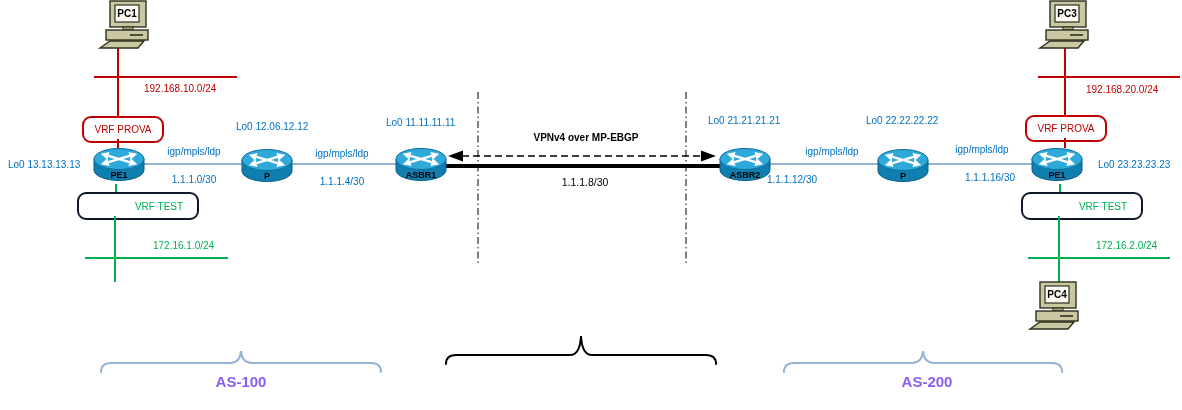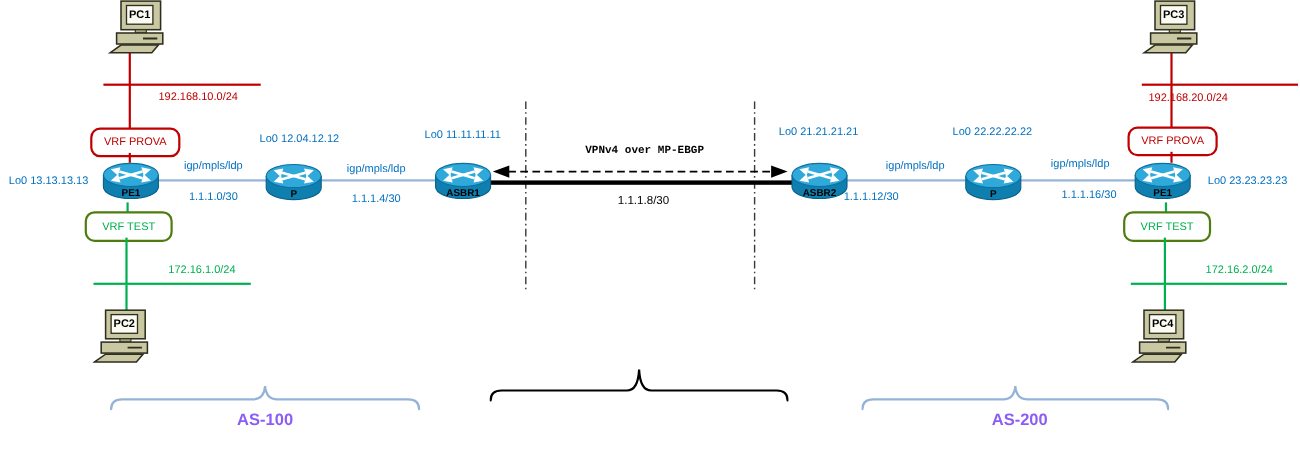--- a/index.html
+++ b/index.html
@@ -7,36 +7,36 @@
     position:relative;width:1182px;height:410px;background:#ffffff;
     font-family:"Liberation Sans",sans-serif;overflow:hidden;
   }
   .abs{position:absolute;}
   
   .blue-lbl{color:#0070C0;font-size:10px;white-space:nowrap;}
   .red-lbl{color:#C00000;font-size:10px;white-space:nowrap;}
   .green-lbl{color:#00B050;font-size:10px;white-space:nowrap;}
   .black-lbl{color:#000;font-size:10px;white-space:nowrap;}
   .ctr{text-align:center;}
-  .bold{font-weight:bold;font-family:Liberation Mono, monospace;}
+  .bold{font-weight:bold;}
   .section-lbl{font-size:15px;font-weight:bold;color:#8b5cf6;text-align:center;white-space:nowrap;}
   
   .vline{width:2px;}
   .red-bg{background:#C00000;}
   .green-bg{background:#00B050;}
   .hbar{height:2px;}
   .core-link{height:2px;background:#95B3D7;}
   .thick-link{height:4px;background:#000;}
   
   .vrf{
     background:#fff;border-radius:9px;display:flex;align-items:center;justify-content:center;
     font-size:10px;white-space:nowrap;
   }
   .vrf.red{border:2px solid #C00000;color:#C00000;}
-  .vrf.green{border:2px solid #4d7c0f;color:#00B050;}
+  .vrf.green{border:2px solid #0f172a;color:#00B050;padding-left:42px;}
   
   .pc{width:58px;height:50px;}
   .pc svg{position:absolute;left:0;top:0;}
   .pc-label{
     position:absolute;left:17px;top:5px;width:24px;height:17px;
     display:flex;align-items:center;justify-content:center;
     font-size:10px;font-weight:bold;color:#000;
   }
   
   .router{width:54px;height:36px;}
@@ -57,21 +57,21 @@
   .pos-vrftest-l{left:77px;top:192px;width:76px;height:24px;}
   .pos-greenline-l{left:114px;top:216px;height:42px;}
   .pos-greenbar-l{left:85px;top:257px;width:143px;}
   .pos-greendrop-l{left:114px;top:259px;height:23px;}
   .pos-lan2{left:153px;top:240px;}
   
   .pos-pc3{left:1038px;top:0px;}
   .pos-pc4{left:1028px;top:281px;}
   .pos-redline-r{left:1064px;top:47px;height:70px;}
   .pos-redbar-r{left:1038px;top:76px;width:142px;}
-  .pos-lan3{left:1044px;top:84px;}
+  .pos-lan3{left:1086px;top:84px;}
   .pos-vrfprova-r{left:1025px;top:115px;width:78px;height:23px;}
   .pos-redlink-r{left:1064px;top:138px;height:10px;}
   .pos-greenlink-r{left:1059px;top:184px;height:9px;}
   .pos-vrftest-r{left:1021px;top:192px;width:76px;height:24px;}
   .pos-greenline-r{left:1058px;top:216px;height:42px;}
   .pos-greenbar-r{left:1028px;top:257px;width:142px;}
   .pos-greendrop-r{left:1058px;top:259px;height:23px;}
   .pos-lan4{left:1096px;top:240px;}
   
   .pos-pe1l{left:92px;top:147px;}
@@ -140,31 +140,20 @@
 
   <div class="abs vline green-bg pos-greenlink-l"></div>
   <div class="abs vrf green pos-vrftest-l">
     <span>VRF TEST</span>
   </div>
   <div class="abs vline green-bg pos-greenline-l"></div>
   <div class="abs hbar green-bg pos-greenbar-l"></div>
   <div class="abs vline green-bg pos-greendrop-l"></div>
   <div class="abs green-lbl pos-lan2">172.16.1.0/24</div>
 
-  <div class="abs pc pos-pc2">
-    <svg width="58" height="50" viewBox="0 0 58 50">
-      <rect x="12" y="1" width="36" height="26" fill="#C9C8A2" stroke="#2e2e1e" stroke-width="1.4"></rect>
-      <rect x="17" y="5" width="24" height="17" fill="#fbfbf4" stroke="#2e2e1e" stroke-width="1.2"></rect>
-      <rect x="25" y="27" width="10" height="3" fill="#A7A67F" stroke="#2e2e1e" stroke-width="1"></rect>
-      <rect x="8" y="30" width="42" height="10" fill="#C9C8A2" stroke="#2e2e1e" stroke-width="1.4"></rect>
-      <line x1="32" y1="35" x2="45" y2="35" stroke="#2e2e1e" stroke-width="1.6"></line>
-      <polygon points="2,48 12,41 46,41 40,48" fill="#C9C8A2" stroke="#2e2e1e" stroke-width="1.4"></polygon>
-    </svg>
-    <span class="pc-label">PC2</span>
-  </div>
 
   <div class="abs vline red-bg pos-redline-r"></div>
   <div class="abs hbar red-bg pos-redbar-r"></div>
   <div class="abs red-lbl pos-lan3">192.168.20.0/24</div>
 
   <div class="abs pc pos-pc3">
     <svg width="58" height="50" viewBox="0 0 58 50">
       <rect x="12" y="1" width="36" height="26" fill="#C9C8A2" stroke="#2e2e1e" stroke-width="1.4"></rect>
       <rect x="17" y="5" width="24" height="17" fill="#fbfbf4" stroke="#2e2e1e" stroke-width="1.2"></rect>
       <rect x="25" y="27" width="10" height="3" fill="#A7A67F" stroke="#2e2e1e" stroke-width="1"></rect>
@@ -347,21 +336,21 @@
             <rect x="-11" y="-1.2" width="22" height="2.4"></rect>
             <polygon points="-19,0 -11,-4 -11,4"></polygon>
             <polygon points="19,0 11,-4 11,4"></polygon>
           </g>
       </g>
     </svg>
     <span class="router-label">PE1</span>
   </div>
 
   <div class="abs blue-lbl pos-lo-pe1l">Lo0 13.13.13.13</div>
-  <div class="abs blue-lbl pos-lo-pl">Lo0 12.04.12.12</div>
+  <div class="abs blue-lbl pos-lo-pl">Lo0 12.06.12.12</div>
   <div class="abs blue-lbl pos-lo-asbr1">Lo0 11.11.11.11</div>
   <div class="abs blue-lbl pos-lo-asbr2">Lo0 21.21.21.21</div>
   <div class="abs blue-lbl pos-lo-pr">Lo0 22.22.22.22</div>
   <div class="abs blue-lbl pos-lo-pe1r">Lo0 23.23.23.23</div>
 
   <svg class="abs pos-brace-as100" viewBox="0 0 282 34">
     <path d="M1,30 Q1,21 11,21 L130,21 Q140,21 141,9 Q142,21 152,21 L271,21 Q281,21 281,30" fill="none" stroke="#95B3D7" stroke-width="2" stroke-linecap="round"></path>
   </svg>
   <svg class="abs pos-brace-inter" viewBox="0 0 272 38">
     <path d="M1,32 Q1,23 11,23 L125,23 Q135,23 136,4 Q137,23 147,23 L261,23 Q271,23 271,32" fill="none" stroke="#000" stroke-width="2" stroke-linecap="round"></path>

